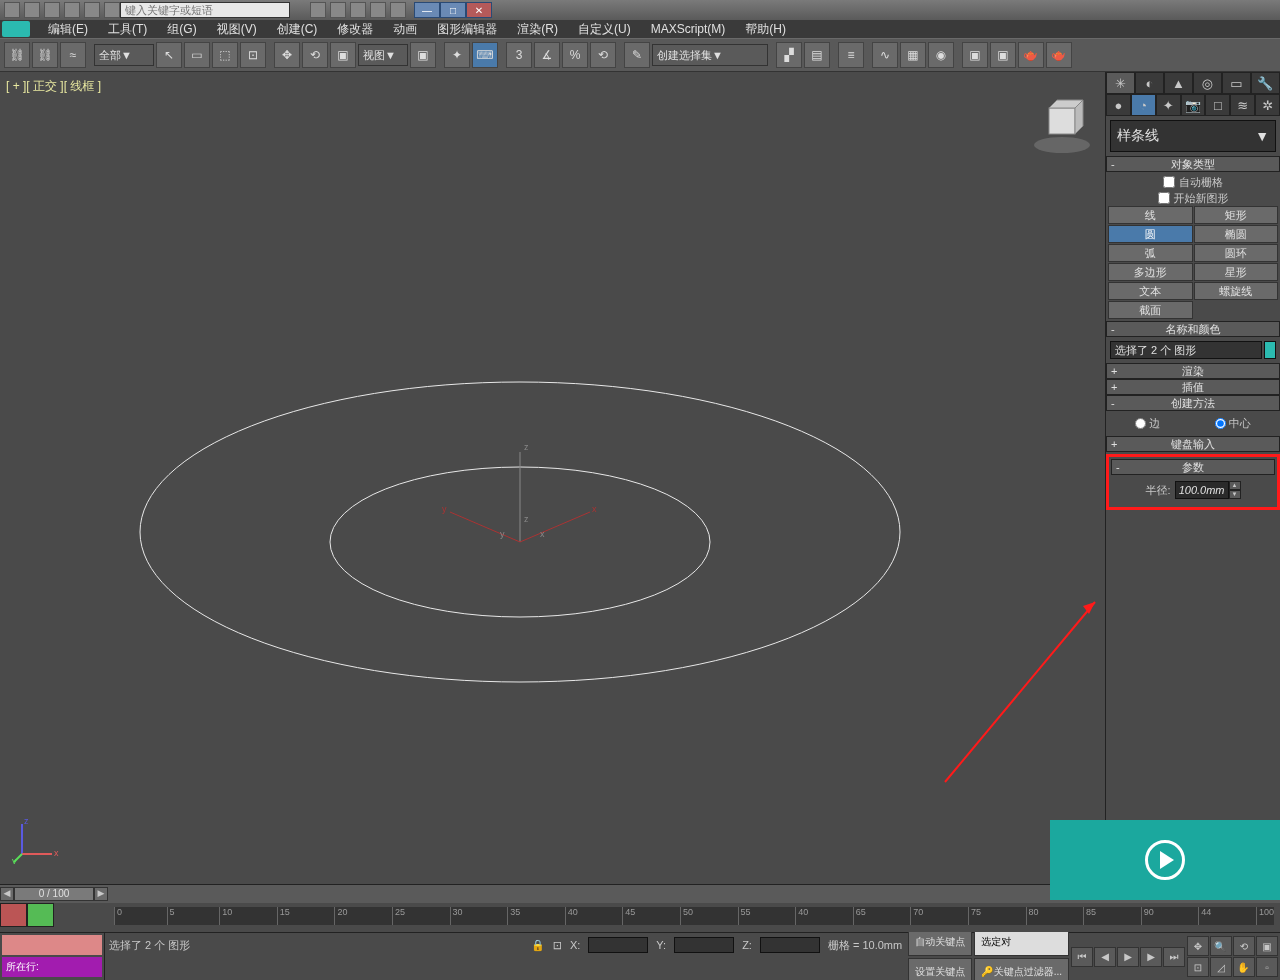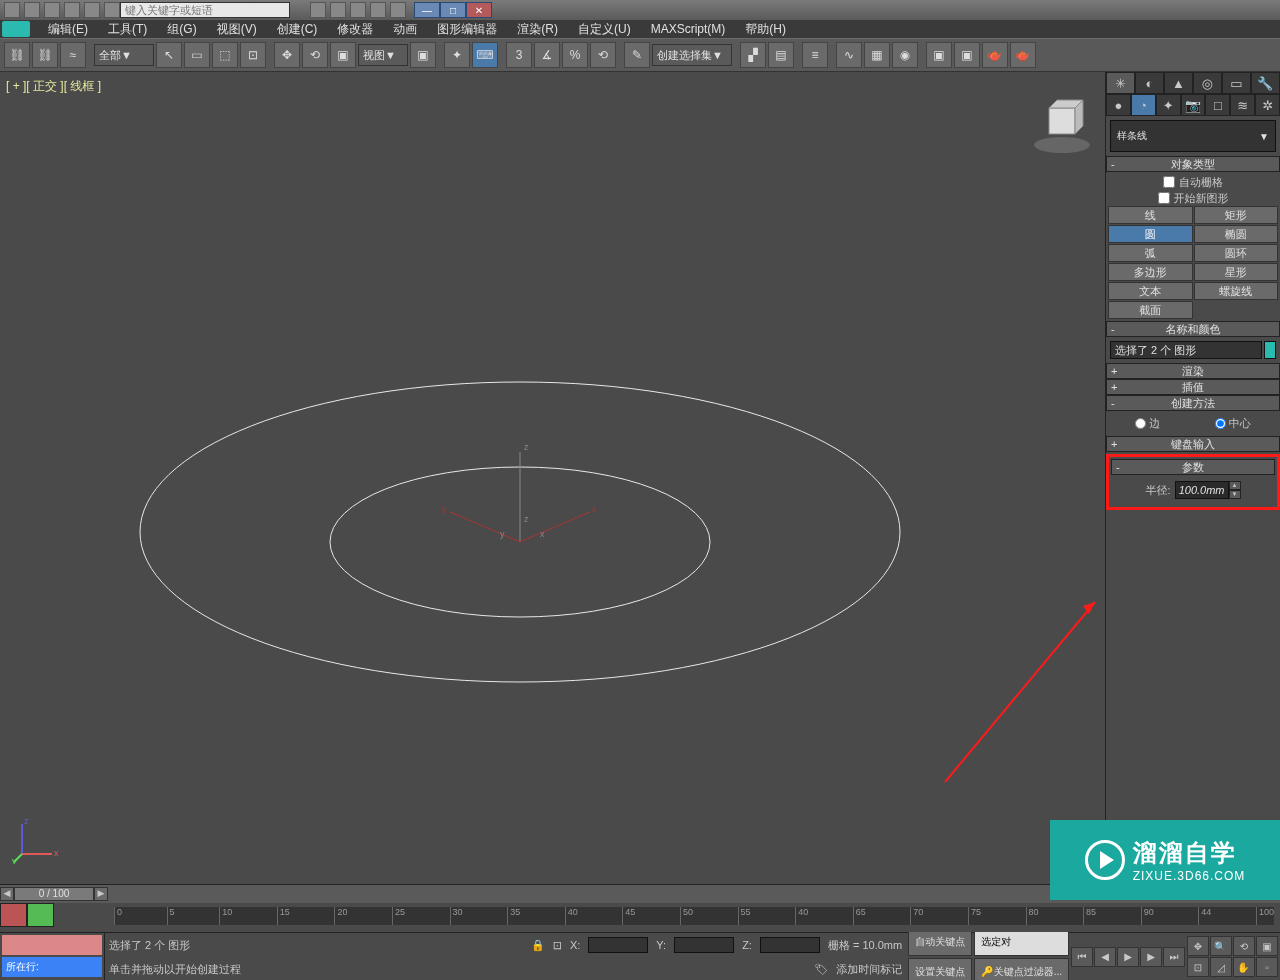--- a/index.html
+++ b/index.html
@@ -38,21 +38,21 @@
 .axis-gizmo { position: absolute; bottom: 20px; left: 12px; }
 
 
 .cmdpanel { width: 175px; background: #4a4a4a; border-left: 1px solid #222; display: flex; flex-direction: column; }
 .cmd-tabs { height: 22px; display: flex; background: #3a3a3a; }
 .cmd-tab { flex: 1; border: 1px solid #222; display:flex;align-items:center;justify-content:center; font-size:13px; }
 .cmd-tab.active { background: #5a5a5a; }
 .cmd-subtabs { height: 22px; display: flex; background: #3a3a3a; }
 .cmd-subtab { flex: 1; border: 1px solid #222; display:flex;align-items:center;justify-content:center; font-size:13px;}
 .cmd-subtab.active { background: #4a7aaa; }
-.cmd-dropdown { height: 28px; margin: 4px; background: #333; border: 1px solid #111; color: #e0e0e0; padding: 15px 6px; display:flex;align-items:center;justify-content:space-between; font-size:10px;}
+.cmd-dropdown { height: 28px; margin: 4px; background: #333; border: 1px solid #111; color: #e0e0e0; padding: 15px 6px; display:flex;align-items:center;justify-content:space-between; font-size:14px;}
 .rollout-header { height: 16px; background: #5a5a5a; border: 1px solid #222; color: #e0e0e0; text-align: center; font-size: 11px; display:flex;align-items:center;justify-content:center;position:relative; }
 .rollout-header .exp { position:absolute; left:4px; }
 .rollout-body { background: #4a4a4a; padding: 2px; }
 .check-row { display:flex; align-items:center; justify-content:center; gap:4px; height:16px; font-size:11px; }
 .check-row input { width:12px; height:12px; }
 .shape-grid { display: grid; grid-template-columns: 1fr 1fr; gap: 1px; }
 .shape-btn { height: 18px; background: #6a6a6a; border: 1px solid #333; color: #e0e0e0; text-align:center; font-size:11px; display:flex;align-items:center;justify-content:center; cursor:pointer;}
 .shape-btn.active { background: #4a7aaa; color: #fff; }
 .name-row { display:flex; gap:2px; padding:2px; }
 .name-row input { flex:1; height:18px; background:#333; border:1px solid #111; color:#e0e0e0; padding:0 4px; font-size:11px;}
@@ -74,21 +74,21 @@
 .slider-btn { width:14px; height:14px; background:#6a6a6a; border:1px solid #333; text-align:center; font-size:9px;}
 .slider-handle { width:80px; height:14px; background:#7a7a7a; border:1px solid #333; text-align:center; font-size:10px; color:#e0e0e0;}
 .ruler { flex:1; height:18px; background:#333; position:relative; margin:4px 6px 0 60px;}
 .ruler-ticks { position:absolute; bottom:0; left:0; right:0; height:100%; display:flex; justify-content:space-between; font-size:9px; color:#999;}
 .ruler-ticks span { border-left:1px solid #666; padding-left:2px;}
 
 
 .statusbar { height: 48px; background: #4a4a4a; border-top:1px solid #222; display:flex; font-size:11px;}
 .status-left { width:105px; border-right:1px solid #222; padding:2px;}
 .status-left .row1 { height:20px; background:#d88; color:#000; display:flex;align-items:center;justify-content:center;font-size:10px; margin-bottom:2px;}
-.status-left .row2 { height:20px; background:#3b82f6; color:#fff; display:flex;align-items:center;padding:0 4px;font-size:10px;}
+.status-left .row2 { height:20px; background:#a21caf; color:#fff; display:flex;align-items:center;padding:0 4px;font-size:10px;}
 .status-mid { flex:1; padding:2px 4px;}
 .status-mid .line { height:20px; display:flex; align-items:center; gap:8px; margin-bottom:4px;}
 .status-mid input.coord { width:60px; height:16px; background:#333; border:1px solid #111; color:#e0e0e0; padding:0 3px; font-size:10px;}
 .status-right { display:flex; align-items:center; gap:2px; padding:2px;}
 .anim-btn { height:28px; padding:0 6px; background:#6a6a6a; border:1px solid #333; color:#e0e0e0; font-size:10px; display:flex;align-items:center;}
 .play-btns { display:flex; gap:1px;}
 .play-btn { width:22px; height:20px; background:#5a5a5a; border:1px solid #333; display:flex;align-items:center;justify-content:center; font-size:10px;}
 
 
 .watermark { position:absolute; right:0; bottom:80px; width:230px; height:80px; background:#1ba89e; display:flex; align-items:center; justify-content:center; gap:8px; z-index:100;}
@@ -165,21 +165,21 @@
   <div class="tb-sep"></div>
   <div class="tb-btn">✦</div>
   <div class="tb-btn active">⌨</div>
   <div class="tb-sep"></div>
   <div class="tb-btn">3</div>
   <div class="tb-btn">∡</div>
   <div class="tb-btn">%</div>
   <div class="tb-btn">⟲</div>
   <div class="tb-sep"></div>
   <div class="tb-btn">✎</div>
-  <div class="tb-combo" style="width:80px"><span>创建选择集</span> ▼</div>
+  <div class="tb-combo" style="width:116px"><span>创建选择集</span> ▼</div>
   <div class="tb-sep"></div>
   <div class="tb-btn">▞</div>
   <div class="tb-btn">▤</div>
   <div class="tb-sep"></div>
   <div class="tb-btn">≡</div>
   <div class="tb-sep"></div>
   <div class="tb-btn">∿</div>
   <div class="tb-btn">▦</div>
   <div class="tb-btn">◉</div>
   <div class="tb-sep"></div>
@@ -395,25 +395,20 @@
       <span>🔒</span>
       <span>⊡</span>
       <span>X:</span>
         <input class="coord" style="">
       <span>Y:</span>
         <input class="coord" style="">
       <span>Z:</span>
         <input class="coord" style="">
       <span>栅格 = 10.0mm</span>
     </div>
-    <div class="line">
-      <span style="flex:1">单击并拖动以开始创建过程</span>
-      <span>🏷</span>
-      <span>添加时间标记</span>
-    </div>
   </div>
   <div class="status-right">
     <div style="display:flex;flex-direction:column;gap:2px">
       <div class="anim-btn">自动关键点</div>
       <div class="anim-btn">设置关键点</div>
     </div>
     <div style="display:flex;flex-direction:column;gap:2px">
       <div class="anim-btn" style="background:#ddd;color:#000">选定对</div>
       <div class="anim-btn">
           <span>🔑</span> 
@@ -439,17 +434,13 @@
         <div class="play-btn">◿</div>
         <div class="play-btn">✋</div>
         <div class="play-btn">▫</div>
       </div>
     </div>
   </div>
 </div>
 
 <div class="watermark">
   <div class="play-icon"></div>
-  <div class="wm-text">
-    <div class="big">溜溜自学</div>
-    <div class="small">ZIXUE.3D66.COM</div>
-  </div>
 </div>
 
 </body></html>

